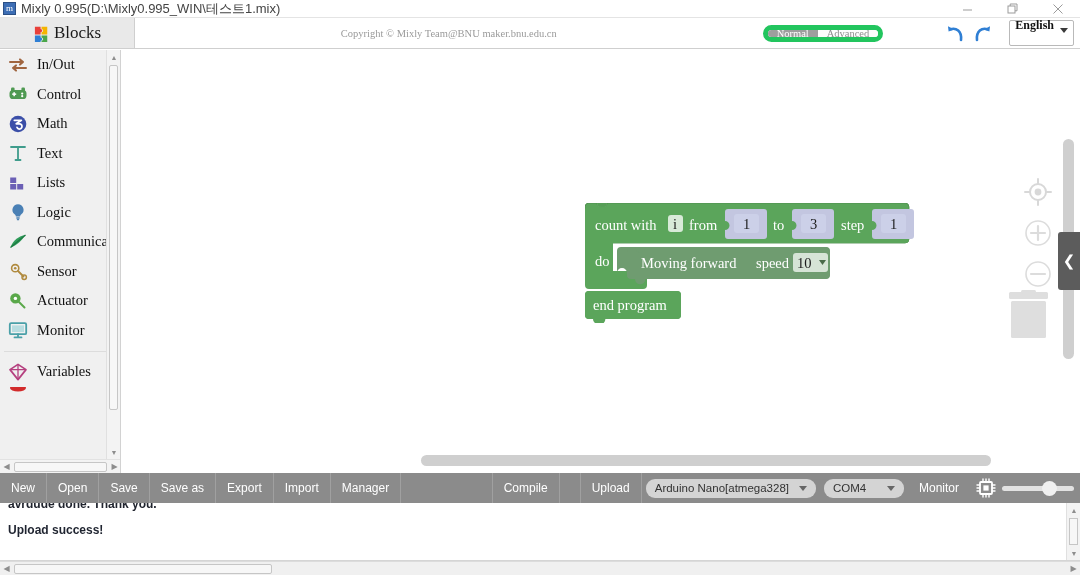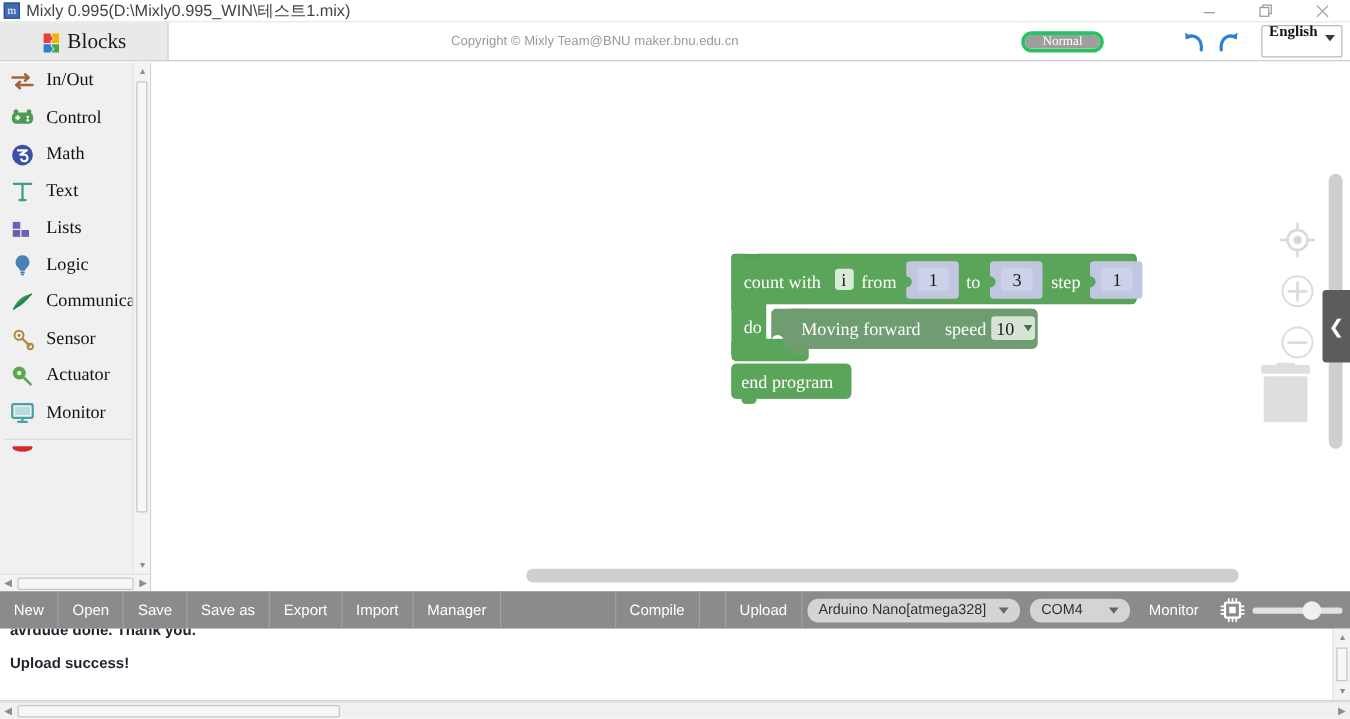--- a/index.html
+++ b/index.html
@@ -56,29 +56,29 @@
   }
   #tab-blocks { width: 135px; background: #e9e9e9; gap: 2px; }
   #tab-code { width: 102px; background: #ffffff; }
   #puzzle-icon { width: 19px; height: 19px; flex: none; }
   #copyright-wrap {
     flex: 1; display: flex; align-items: center; justify-content: center;
     background: #ffffff;
   }
   #copyright {
     font-size: 10.5px; color: #9a9a9a;
-    font-family: Liberation Sans, sans-serif;
+    font-family: Liberation Serif, serif;
   }
   #header-right {
     display: flex; align-items: center; gap: 0;
     background: #ffffff; padding-right: 6px;
   }
   #mode-toggle {
-    display: flex; border: 3px solid #22c55e; border-radius: 9px;
-    overflow: hidden; height: 17px; margin-right: 60px; flex-direction: column;
+    display: flex; border: 5px solid #22c55e; border-radius: 9px;
+    overflow: hidden; height: 17px; margin-right: 60px;
   }
   .mode-seg {
     display: flex; align-items: center; justify-content: center;
     font-size: 10.5px; padding: 0 9px;
     font-family: "Liberation Serif", serif;
   }
   .mode-seg.on { background: #9e9e9e; color: #ffffff; }
   .mode-seg.off { background: #fdfdfd; color: #8e8e8e; }
   .arrowbtn { width: 26px; height: 26px; display: flex; align-items: center; justify-content: center; }
   #lang-select {
@@ -387,20 +387,27 @@
       <svg class="side-ico" viewBox="0 0 20 20">
         <rect x="1.8" y="3.2" width="16.4" height="11" rx="1.3" fill="none" stroke="#4aa0a8" stroke-width="1.8"></rect>
         <rect x="4" y="5.4" width="12" height="6.6" fill="#b8dde0"></rect>
         <path d="M10 14.2 v2.4 M6.5 17.4 h7" stroke="#4aa0a8" stroke-width="1.8" stroke-linecap="round"></path>
       </svg>
       <span class="side-label">Monitor</span>
     </div>
 
     <div id="side-sep"></div>
 
+    <div class="side-item">
+      <svg class="side-ico" viewBox="0 0 20 20">
+        <path d="M10 2.4 L18 7.6 L10 17.6 L2 7.6 Z" fill="none" stroke="#b5407f" stroke-width="1.7" stroke-linejoin="round"></path>
+        <path d="M10 2.4 L10 17.6 M2 7.6 L18 7.6" fill="none" stroke="#b5407f" stroke-width="1.3"></path>
+      </svg>
+      <span class="side-label">Variables</span>
+    </div>
 
 
     <div class="side-item" style="height:14px;overflow:hidden">
       <svg class="side-ico" viewBox="0 0 20 20">
         <ellipse cx="10" cy="4" rx="8" ry="3.4" fill="#d22b2b"></ellipse>
       </svg>
       <span class="side-label"></span>
     </div>
 
     <div id="side-vsb">

